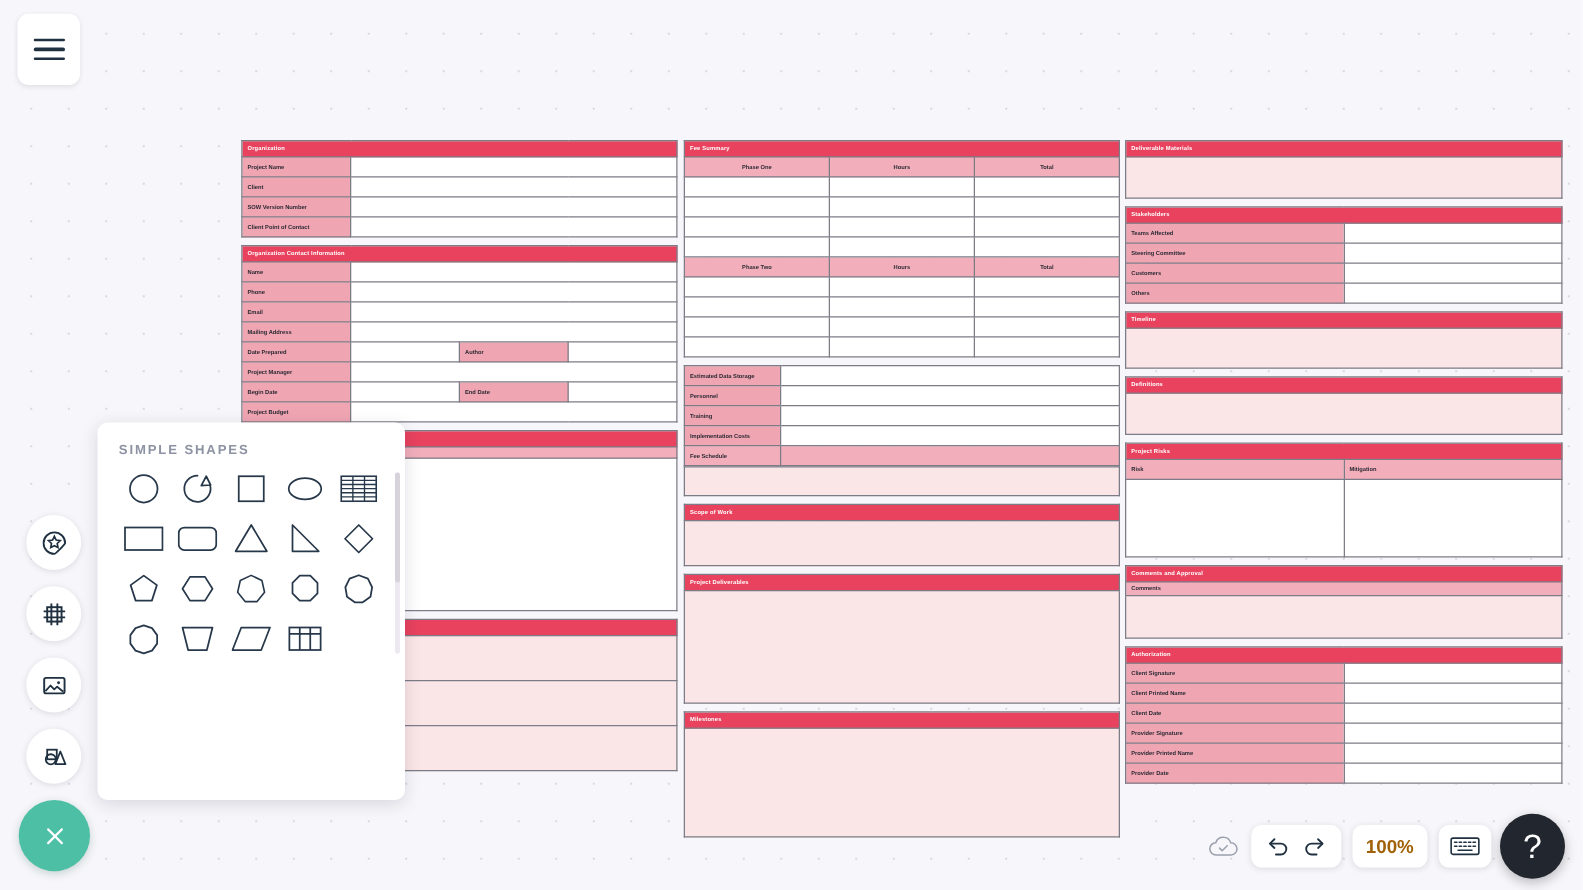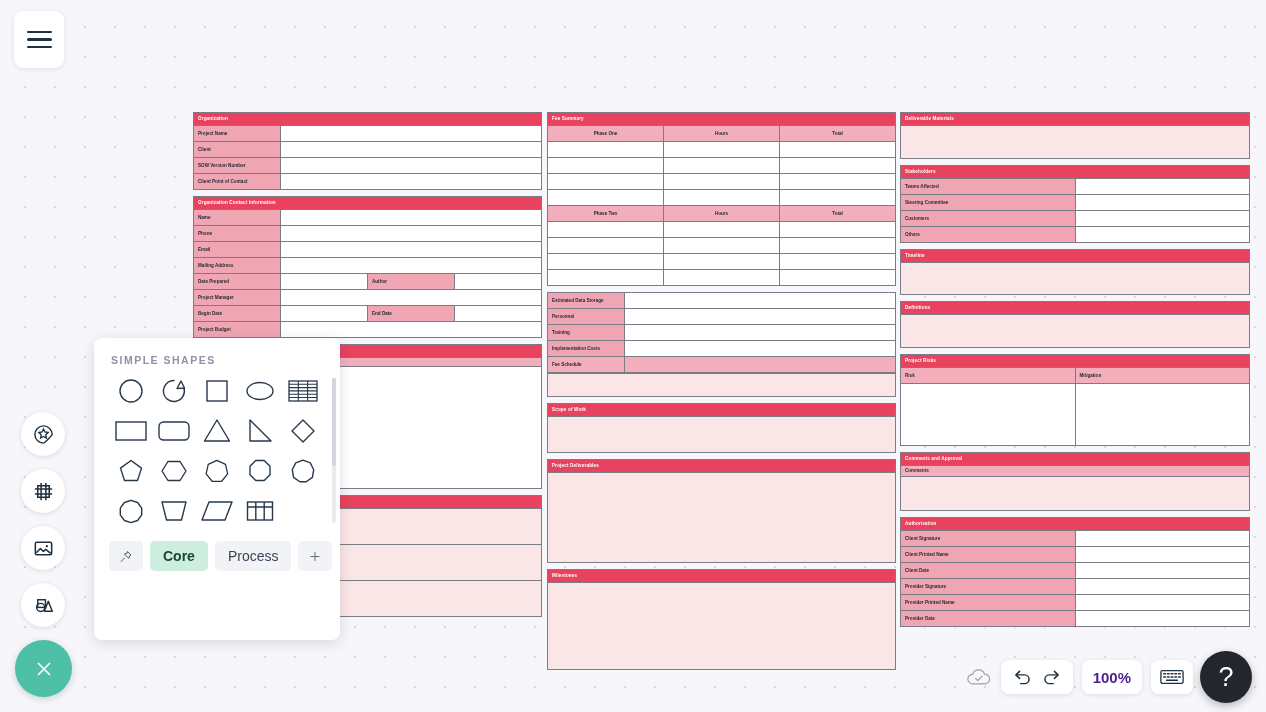--- a/index.html
+++ b/index.html
@@ -63,21 +63,21 @@
   }
   .fab-close {
     position:absolute; left: 15px; top: 640px;
     width: 57px; height: 57px; border-radius: 50%;
     background: #4dbfa4; box-shadow: 0 2px 7px rgba(30,90,80,.23);
     display:flex; align-items:center; justify-content:center; cursor:pointer;
   }
 
   
   .shapes-panel {
-    position:absolute; left: 94px; top: 338px;
+    position:absolute; left: 78px; top: 338px;
     width: 246px; height: 302px;
     background: #fff; border-radius: 8px;
     box-shadow: 0 3px 14px rgba(30,30,60,.14);
     overflow: hidden; display:flex; flex-direction:column;
   }
   .panel-head { font-size: 10.5px; letter-spacing: 1.5px; color: #8d93a3;
     padding: 16px 0 10px 17px; font-weight: 600; }
   .shape-scroll { position: relative; flex: 0 0 auto; height: 155px; overflow:hidden; }
   .shape-grid {
     display: grid; grid-template-columns: repeat(5, 1fr);
@@ -122,21 +122,21 @@
   td.blank { background: #fff; }
   td.tint { background: #fbe6e7; }
 
   
   .bottom-bar { position:absolute; right: 16px; bottom: 18px; display:flex; align-items:center; gap: 9px; }
   .bb-pill {
     background:#fff; border-radius: 8px; box-shadow: 0 1px 5px rgba(30,30,60,.12);
     height: 34px; display:flex; align-items:center; justify-content:center; gap:8px;
     padding: 0 11px; cursor:pointer;
   }
-  .zoom-val { font-size: 15px; color: #4c1d95; font-weight: 600; }
+  .zoom-val { font-size: 15px; color: #a16207; font-weight: 600; }
   .help-btn {
     position:absolute; right: 14px; bottom: 9px;
     width: 52px; height: 52px; border-radius: 50%; background: #22262e;
     color: #fff; font-size: 27px; display:flex; align-items:center; justify-content:center;
     box-shadow: 0 3px 9px rgba(20,20,30,.28); cursor:pointer;
   }
   .saved-cloud { background: transparent; box-shadow:none; padding:0; }
 </style>
 </head>
 <body>
@@ -638,35 +638,20 @@
               <rect x="1.5" y="2" width="25" height="18" fill="none" stroke="#27384a" stroke-width="1.4"></rect>
               <path d="M1.5 7h25M9.8 2v18M18.2 2v18" stroke="#27384a" stroke-width="1.4"></path>
             </svg>
           </div>
       </div>
       <div class="panel-scrollbar">
           <span></span>
         </div>
     </div>
 
-    <div class="tab-row">
-      <div class="tab icon-tab">
-        <svg width="17" height="17" viewBox="0 0 24 24">
-          <path d="M14.5 3.5l6 6-2.3 1.1-1.4 4.7-7.6-7.6 4.7-1.4z" fill="none" stroke="#3a4354" stroke-width="1.5" stroke-linejoin="round"></path>
-          <path d="M9.2 14.8L3.5 20.5" stroke="#3a4354" stroke-width="1.5" stroke-linecap="round"></path>
-        </svg>
-      </div>
-      <div class="tab active">Core</div>
-      <div class="tab">Process</div>
-      <div class="tab icon-tab">
-        <svg width="17" height="17" viewBox="0 0 24 24">
-          <path d="M12 5v14M5 12h14" stroke="#5a6375" stroke-width="1.6" stroke-linecap="round"></path>
-        </svg>
-      </div>
-    </div>
 
   </div>
 
   <div class="bottom-bar">
     <div class="bb-pill saved-cloud">
       <svg width="26" height="20" viewBox="0 0 28 20">
         <path d="M7.5 17.5a5.3 5.3 0 0 1-.4-10.6A6.8 6.8 0 0 1 20 7a4.9 4.9 0 0 1 .3 10.5z" fill="none" stroke="#9aa0ad" stroke-width="1.3"></path>
         <path d="M10.4 11.6l2.2 2.3 4.4-4.4" fill="none" stroke="#9aa0ad" stroke-width="1.3" stroke-linecap="round" stroke-linejoin="round"></path>
       </svg>
     </div>

